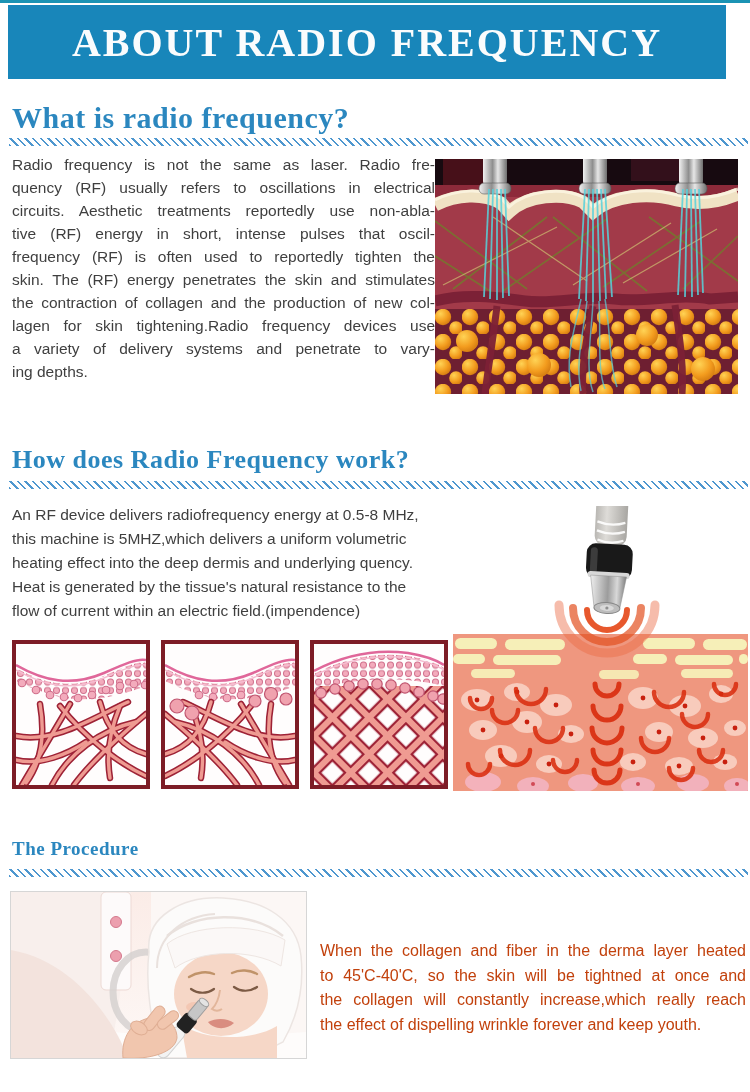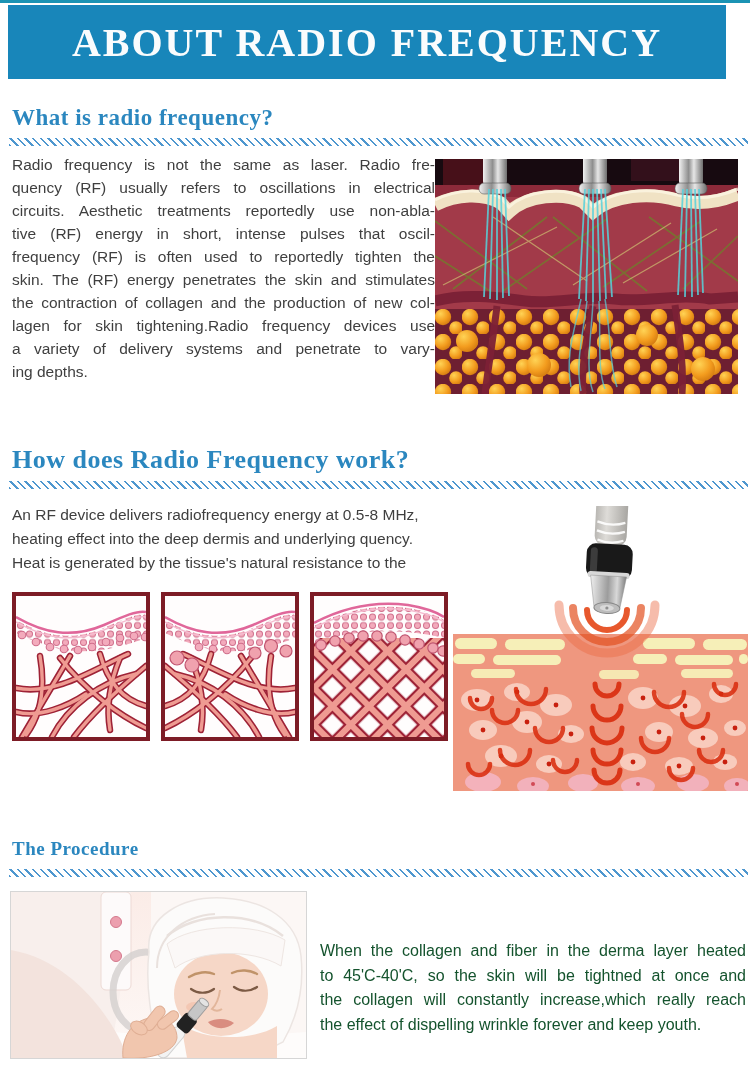--- a/index.html
+++ b/index.html
@@ -13,39 +13,39 @@
     display:flex; align-items:center; justify-content:center;
   }
   .banner-title {
     font-family:"Liberation Serif", serif; font-weight:bold;
     font-size:40px; letter-spacing:2px; color:#fafcfd;
   }
   .heading {
     font-family:"Liberation Serif", serif; font-weight:bold;
     color:#2b87bf; margin-left:12px; letter-spacing:0.5px;
   }
-  .h-what { font-size:23px; line-height:30px; margin-top:24px; }
+  .h-what { font-size:30px; line-height:30px; margin-top:24px; }
   .h-how  { font-size:26px; line-height:32px; margin-top:50px; }
   .h-proc { font-size:19px; line-height:31px; margin-top:42px; }
   .divider {
     height:8px; margin:5px 2px 0 9px;
     background-image:repeating-linear-gradient(45deg, #4e97cf 0 1.7px, rgba(255,255,255,0) 1.7px 5.4px);
   }
   .row1 { display:flex; margin:7px 12px 0 12px; }
   .para-what { width:433px; font-size:15.5px; line-height:23px; color:#3f3f3f; }
   .illus-skin { margin-top:6px; }
   .row2 { display:flex; margin:14px 0 0 12px; }
   .row2-left { width:436px; }
   .para-how { font-size:15.5px; line-height:24px; color:#3f3f3f; width:436px; }
   .frames { display:flex; gap:11px; margin-top:17px; }
   .frame { border:4px solid #7d1c26; background:#fff; width:130px; height:141px; }
   .row2-right { margin-left:5px; margin-top:3px; }
   .row3 { display:flex; margin:14px 0 0 10px; }
   .photo-frame { border:1px solid #d6d6d6; width:295px; height:166px; background:#fff; }
-  .para-proc { margin-left:13px; padding-top:48px; width:426px; font-size:16px; line-height:24.5px; color:#14532d; }
+  .para-proc { margin-left:13px; padding-top:48px; width:426px; font-size:16px; line-height:24.5px; color:#c2410c; }
   .jl { text-align:justify; text-align-last:justify; }
   svg { display:block; }
 </style>
 </head>
 <body>
 
 <div class="top-strip"></div>
 
 <div class="banner">
   <div class="banner-title">ABOUT RADIO FREQUENCY</div>
@@ -164,22 +164,24 @@
   </div>
 </div>
 
 <div class="heading h-how">How does Radio Frequency work?</div>
 <div class="divider"></div>
 
 <div class="row2">
   <div class="row2-left">
     <div class="para-how">
         <div class="tline">An RF device delivers radiofrequency energy at 0.5-8 MHz,</div>
+        <div class="tline">this machine is 5MHZ,which delivers a uniform volumetric</div>
         <div class="tline">heating effect into the deep dermis and underlying quency.</div>
         <div class="tline">Heat is generated by the tissue's natural resistance to the</div>
+        <div class="tline">flow of current within an electric field.(impendence)</div>
       </div>
     <div class="frames">
 
       <div class="frame">
         <svg width="130" height="141" viewBox="0 0 130 141">
           <defs>
             <pattern id="c1d" width="9" height="8.5" patternUnits="userSpaceOnUse">
               <circle cx="4.5" cy="4" r="3" fill="#f3abbc" stroke="#cf6d8a" stroke-width="1"></circle>
             </pattern>
           </defs>

